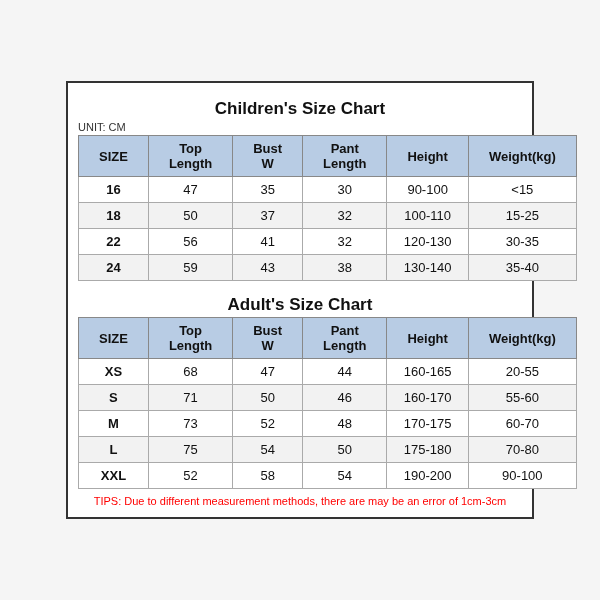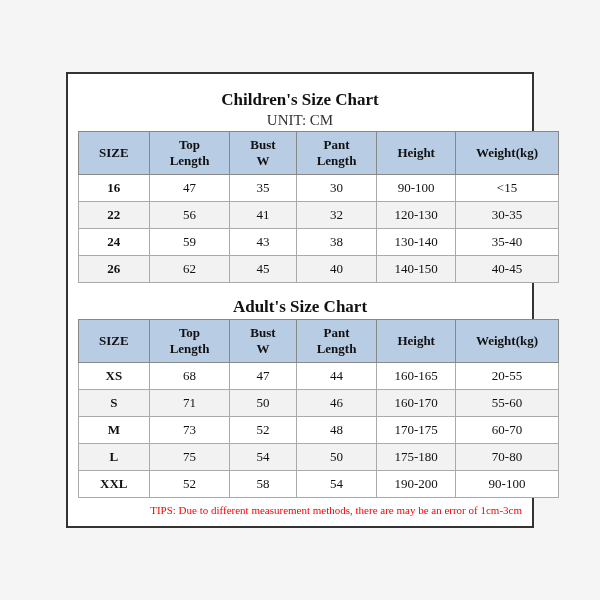--- a/index.html
+++ b/index.html
@@ -10,32 +10,31 @@
       display: flex;
       align-items: center;
       justify-content: center;
       font-family: Arial, sans-serif;
     }
     .chart-container {
       background: #fff;
       border: 2px solid #333;
       width: 468px;
       padding: 10px;
-      font-family: Liberation Serif, serif;
     }
     .section-title {
       font-size: 17px;
       font-weight: bold;
       text-align: center;
       padding: 6px 0 2px 0;
       color: #111;
     }
     .unit-label {
-      font-size: 15px;
-      text-align: center;
+      font-size: 11px;
+      text-align: left;
       color: #333;
       margin-bottom: 2px;
     }
     table {
       width: 100%;
       border-collapse: collapse;
       font-size: 13px;
     }
     th {
       background: #b8cce4;
@@ -60,21 +59,21 @@
     td:first-child {
       font-weight: bold;
       margin-top: 8px;
     }
     .divider {
       height: 8px;
     }
     .tips {
       font-size: 11px;
       color: red;
-      text-align: right;
+      text-align: center;
       margin-top: 6px;
     }
   </style>
 </head>
 <body>
 
 <div class="chart-container">
 
   <div class="section-title">Children's Size Chart</div>
   <div class="unit-label">UNIT: CM</div>
@@ -94,42 +93,42 @@
     <tbody id="children-tbody">
     <tr>
           <td>16</td>
           <td>47</td>
           <td>35</td>
           <td>30</td>
           <td>90-100</td>
           <td>&lt;15</td>
         </tr>
         <tr>
+          <td>18</td>
+          <td>50</td>
+          <td>37</td>
+          <td>32</td>
+          <td>100-110</td>
+          <td>15-25</td>
+        </tr>
+        <tr>
           <td>22</td>
           <td>56</td>
           <td>41</td>
           <td>32</td>
           <td>120-130</td>
           <td>30-35</td>
         </tr>
         <tr>
           <td>24</td>
           <td>59</td>
           <td>43</td>
           <td>38</td>
           <td>130-140</td>
           <td>35-40</td>
-        </tr>
-        <tr>
-          <td>26</td>
-          <td>62</td>
-          <td>45</td>
-          <td>40</td>
-          <td>140-150</td>
-          <td>40-45</td>
         </tr>
       </tbody>
   </table>
 
   <div class="divider"></div>
 
   <div class="section-title">Adult's Size Chart</div>
 
   <table>
     <thead>

